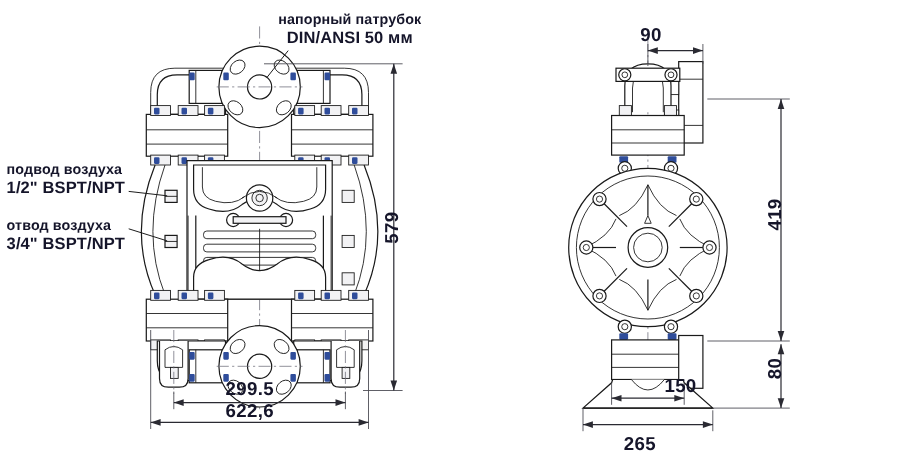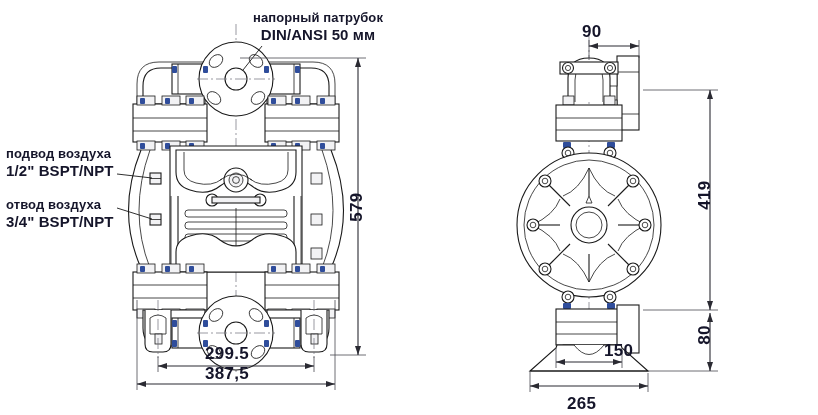--- a/index.html
+++ b/index.html
@@ -411,21 +411,21 @@
 
   <div class="lbl" style="left:6px;top:197px;">
     <span class="l1">отвод воздуха</span>
     <span class="l2">3/4" BSPT/NPT</span>
   </div>
 
   <div class="dim vert" style="left:337px;top:197px;width:40px;text-align:center;">579</div>
 
   <div class="dim" style="left:205px;top:344px;">299.5</div>
 
-  <div class="dim" style="left:205px;top:364px;">387,5</div>
+  <div class="dim" style="left:205px;top:364px;">622,6</div>
 
   <div class="dim" style="left:582px;top:22px;">90</div>
 
   <div class="dim vert" style="left:685px;top:185px;width:40px;text-align:center;">419</div>
 
   <div class="dim vert" style="left:685px;top:325px;width:40px;text-align:center;">80</div>
 
   <div class="dim" style="left:572px;top:341px;margin-left:32px;">150</div>
 
   <div class="dim" style="left:567px;top:362px;margin-top:32px;">265</div>

